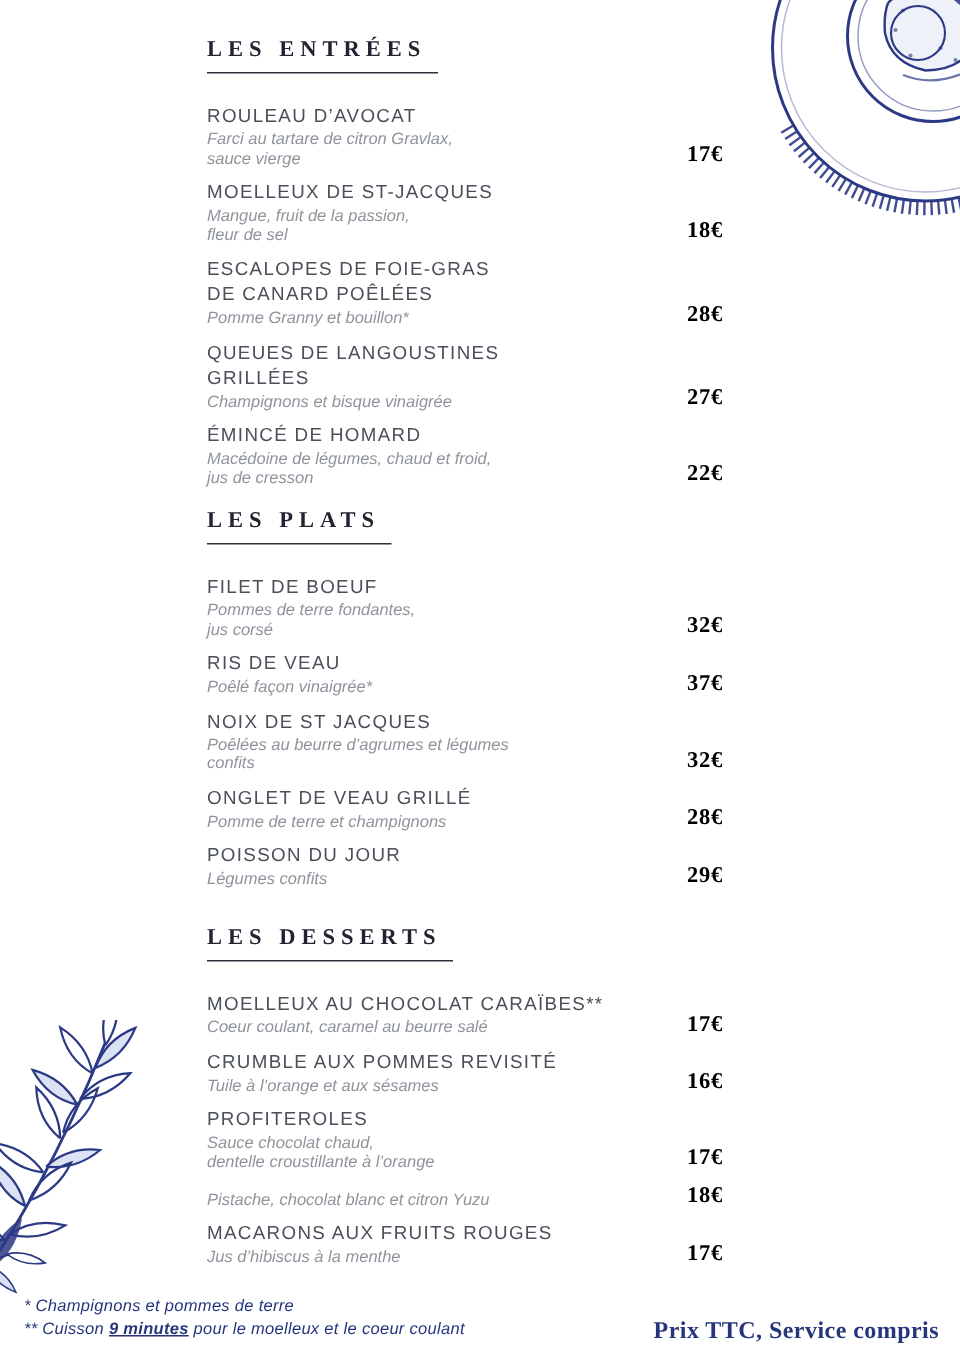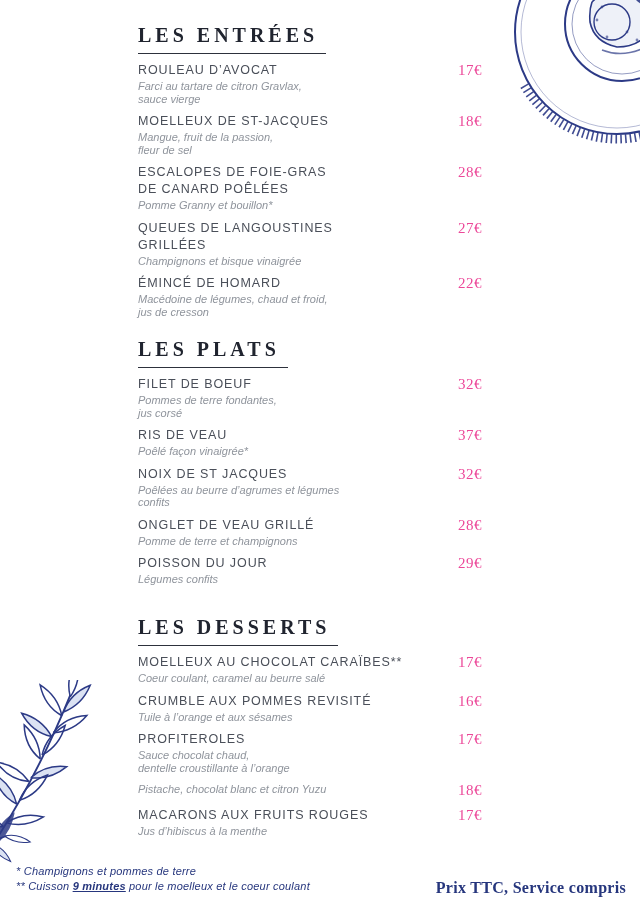--- a/index.html
+++ b/index.html
@@ -8,42 +8,42 @@
     position:relative; width:640px; height:905px; overflow:hidden;
     background:#ffffff; font-family:"Liberation Sans", sans-serif;
   }
   .menu-section { position:absolute; left:138px; width:344px; }
   .section-entrees { top:24px; }
   .section-plats  { top:338px; }
   .section-desserts { top:616px; }
   .section-title {
     display:inline-block;
     font-family:"Liberation Serif", serif;
-    font-weight:700; font-size:20px; letter-spacing:4px;
+    font-weight:700; font-size:15px; letter-spacing:4px;
     color:#20242f; padding-bottom:6px; padding-right:8px;
     border-bottom:1.2px solid #2d313c;
-    margin-bottom:8px; white-space:nowrap;
+    margin-bottom:20px; white-space:nowrap;
   }
   .item {
-    display:flex; justify-content:space-between; align-items:flex-start;
+    display:flex; justify-content:space-between; align-items:flex-end;
     gap:10px; margin-bottom:8px;
   }
   .item-text { flex:1; min-width:0; }
   .item-name {
     font-size:12.5px; line-height:17px; letter-spacing:0.9px;
     color:#4a4f59; white-space:pre-line;
   }
   .item-desc {
     font-size:11px; line-height:12.5px; font-style:italic;
     color:#8f949c; white-space:pre-line; margin-top:1px;
   }
   .item-price {
     flex-shrink:0;
-    font-family:"Liberation Serif", serif; font-weight:400;
-    font-size:15px; letter-spacing:0.5px; color:#ec4899;
+    font-family:"Liberation Serif", serif; font-weight:700;
+    font-size:15px; letter-spacing:0.5px; color:#000000;
   }
   .illu { position:absolute; pointer-events:none; }
   .illu-plate { top:-38px; right:-62px; width:250px; height:212px; }
   .illu-branch { top:680px; left:-28px; width:142px; height:188px; }
   .sketch { stroke:#2c3a86; fill:none; }
   .leaf { stroke:#2c3a86; stroke-width:1.6; fill:none; }
   .leaf.lf { fill:#dbe2f3; }
   .leaf.dk { fill:#2c3a86; opacity:.85; }
   .footnote {
     position:absolute; left:16px; font-size:11px; font-style:italic;

